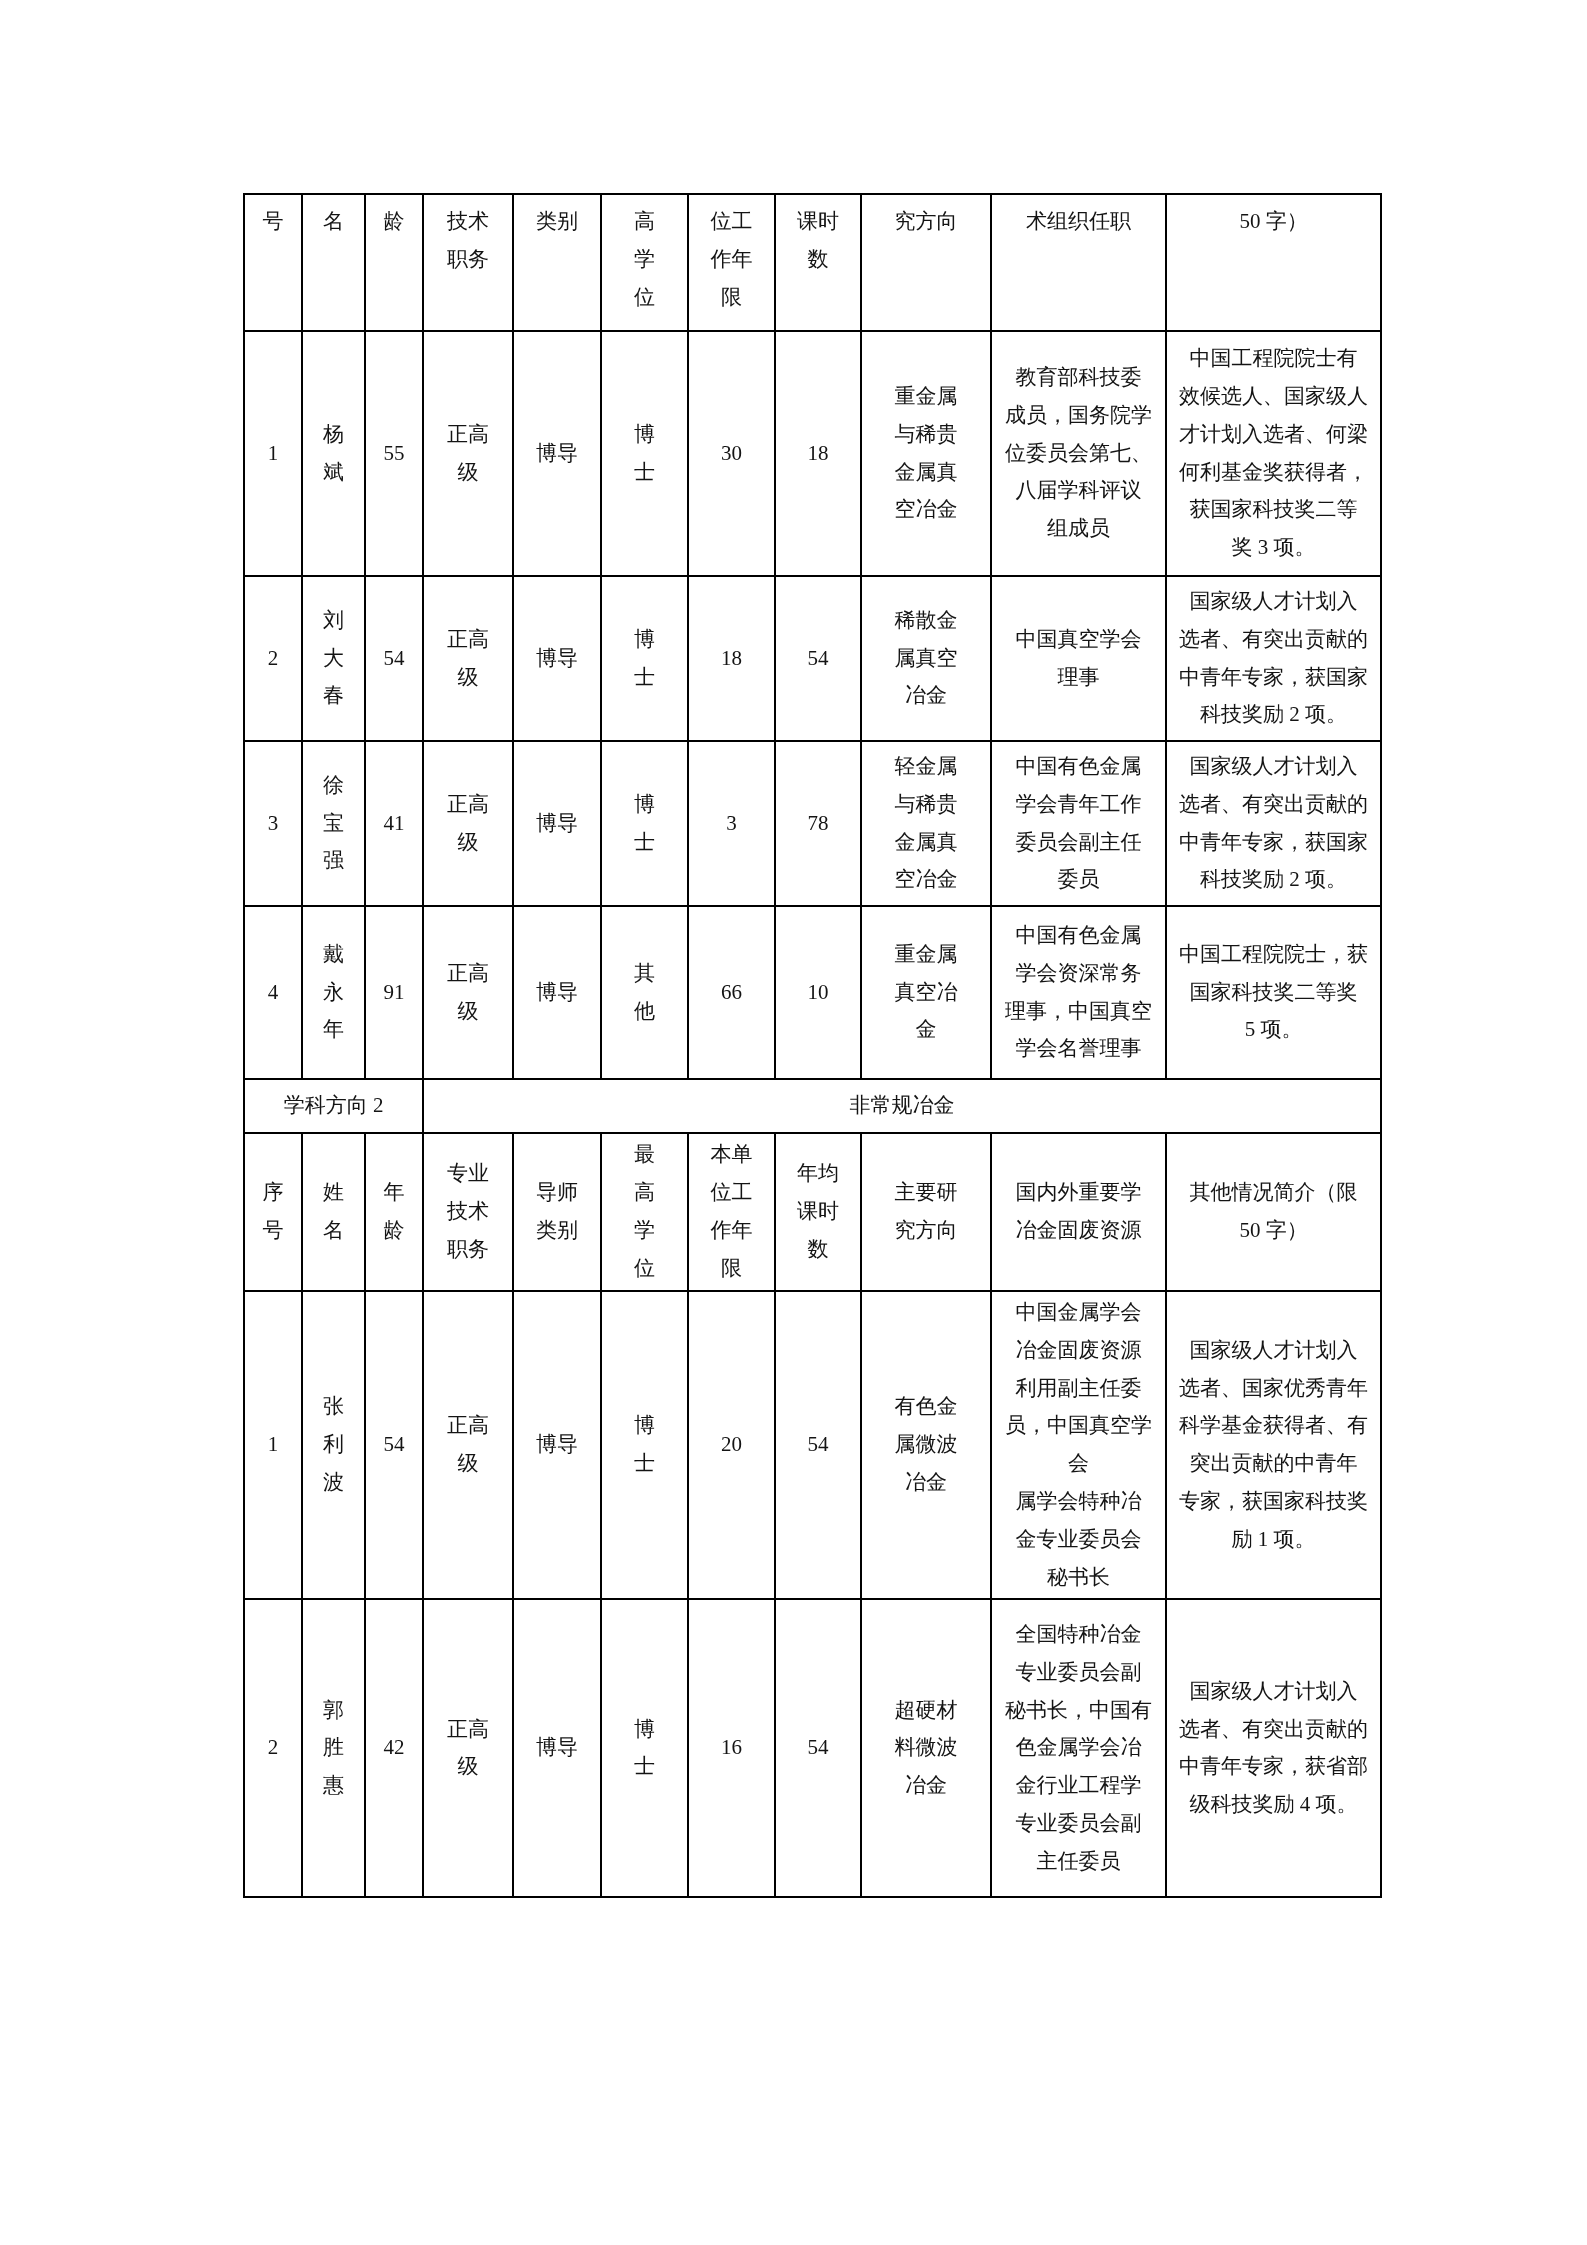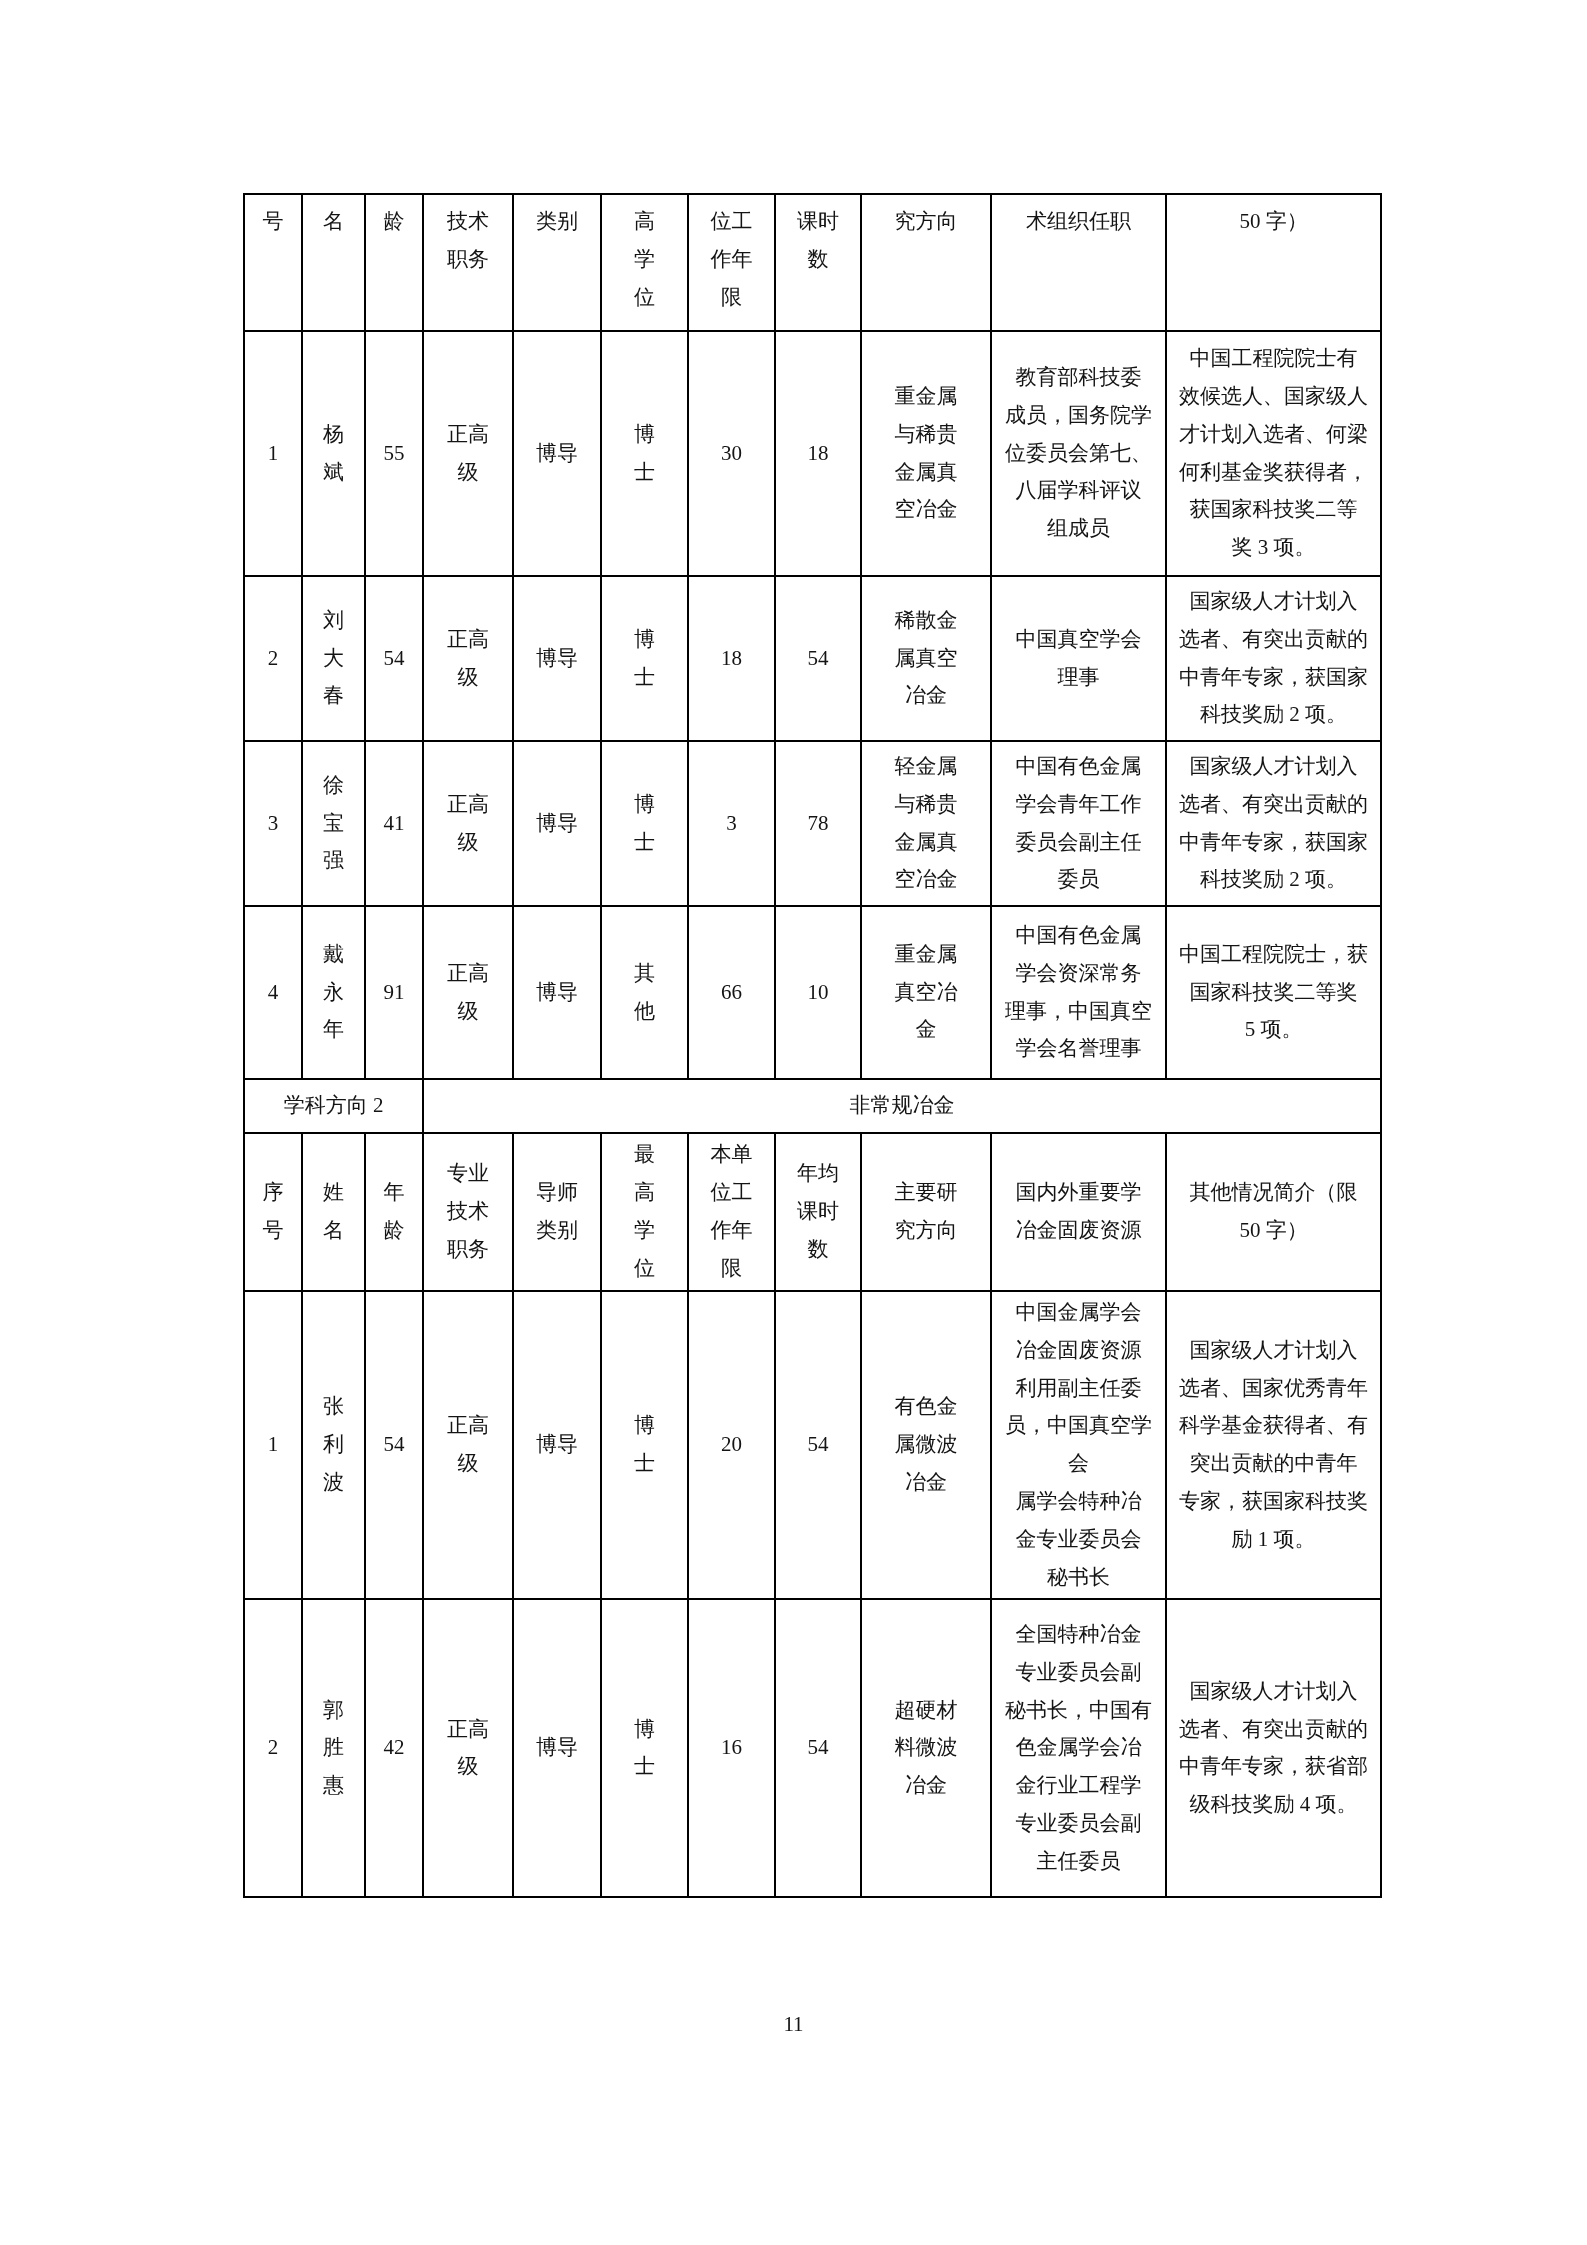--- a/index.html
+++ b/index.html
@@ -282,15 +282,14 @@
 专业委员会副
 主任委员</td>
       <td>国家级人才计划入
 选者、有突出贡献的
 中青年专家，获省部
 级科技奖励 4 项。</td>
     </tr>
   </tbody>
     </table>
 
-  <div class="page-number">11</div>
 
 </div>
 
 </body></html>

